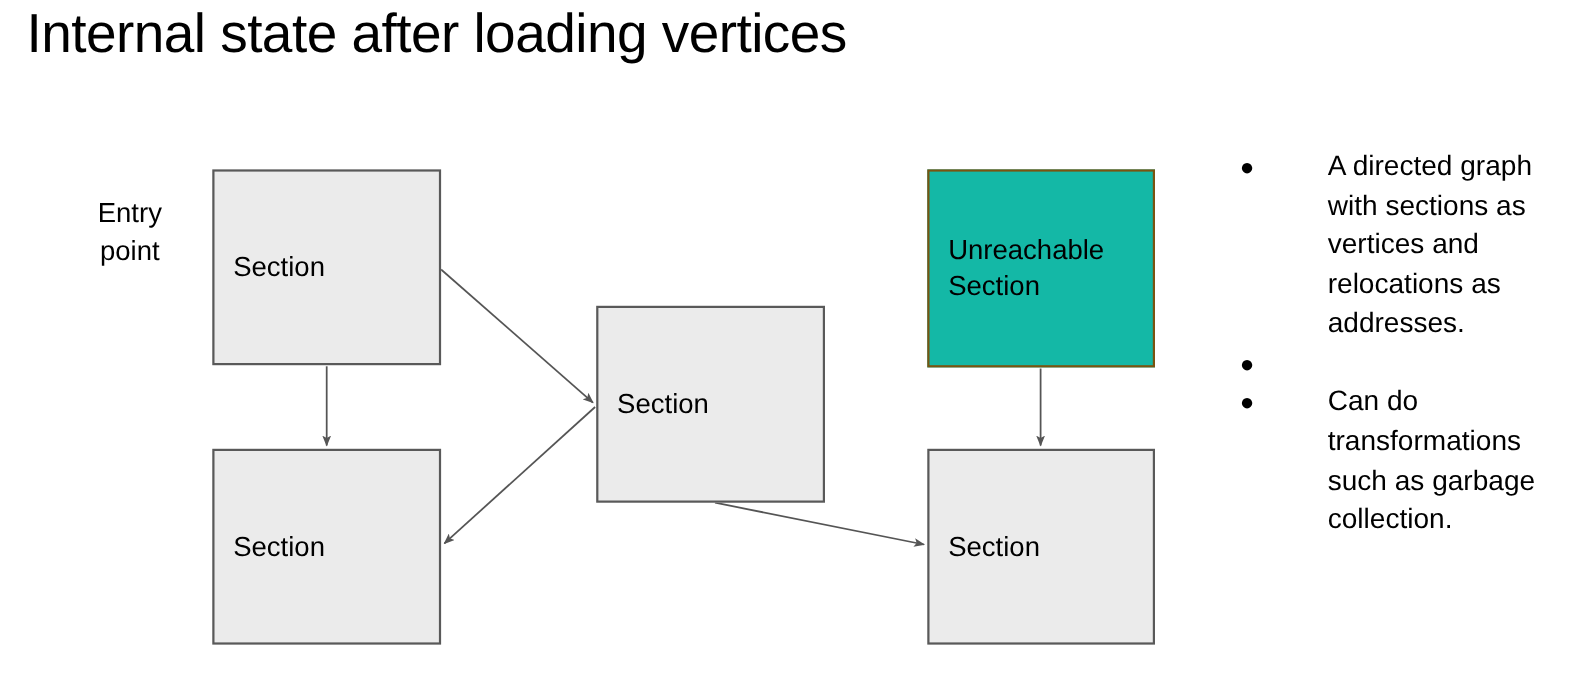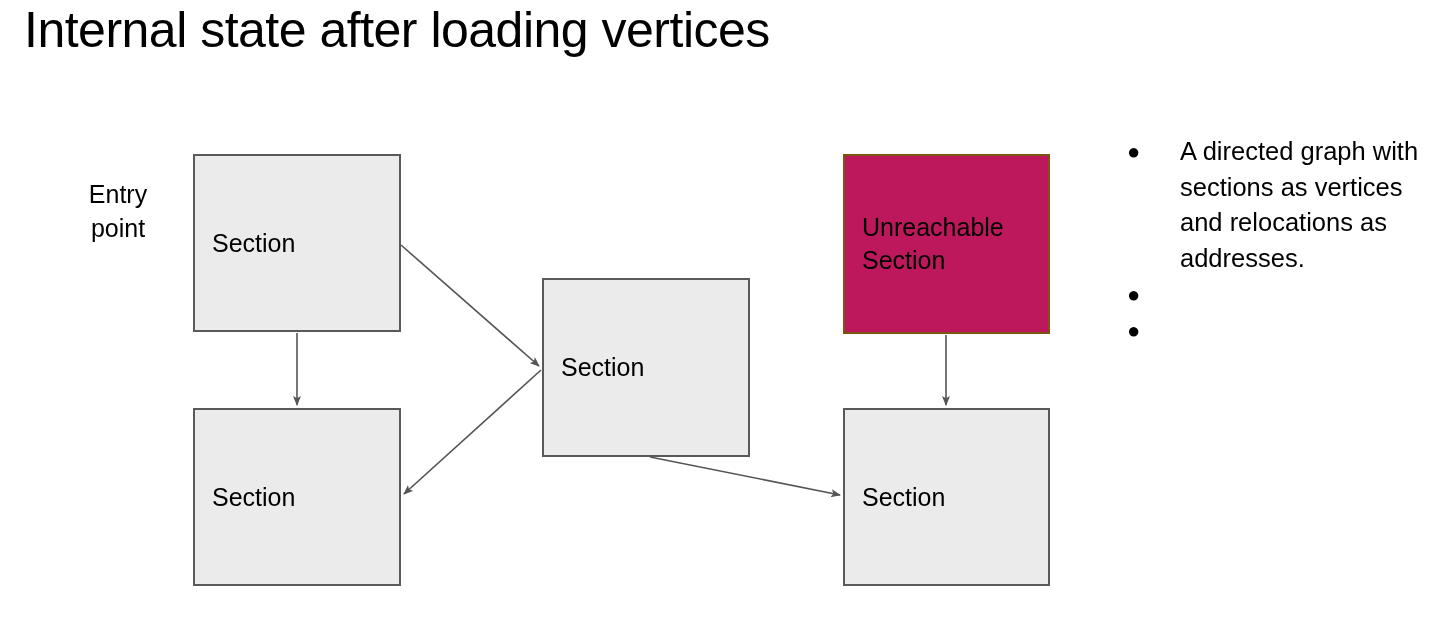--- a/index.html
+++ b/index.html
@@ -52,21 +52,21 @@
     position: absolute;
     box-sizing: border-box;
     border: 2px solid #595959;
     background: #ebebeb;
     display: flex;
     align-items: center;
     justify-content: flex-start;
     z-index: 2;
   }
   .node.orange {
-    background: #be185d;
+    background: #14b8a6;
     border-color: #7a5410;
   }
   .node-label {
     font-size: 25px;
     line-height: 1.32;
     color: #000000;
     padding-left: 17px;
     padding-right: 8px;
     white-space: pre-line;
     text-align: left;
@@ -113,20 +113,21 @@
     text-align: left;
     padding-left: 9px;
     box-sizing: border-box;
     color: #000000;
   }
   .bullet-text {
     flex: 1 1 auto;
     font-size: 25.5px;
     line-height: 35.7px;
     color: #000000;
+    margin-left: 27px;
   }
 </style>
 </head>
 <body>
 
 <div class="slide-title">Internal state after loading vertices</div>
 
 <div class="diagram">
 
   <svg class="edge-layer" viewBox="0 0 1100 634" width="1100" height="634" xmlns="http://www.w3.org/2000/svg">
@@ -179,15 +180,16 @@
     <span class="bullet-marker">●</span>
     <span class="bullet-text">A directed graph with sections as vertices and relocations as addresses.</span>
   </div>
 
   <div class="bullet-item">
     <span class="bullet-marker">●</span>
   </div>
 
   <div class="bullet-item">
     <span class="bullet-marker">●</span>
+    <span class="bullet-text">Can do transformations such as garbage collection.</span>
   </div>
 
 </div>
 
 </body></html>

